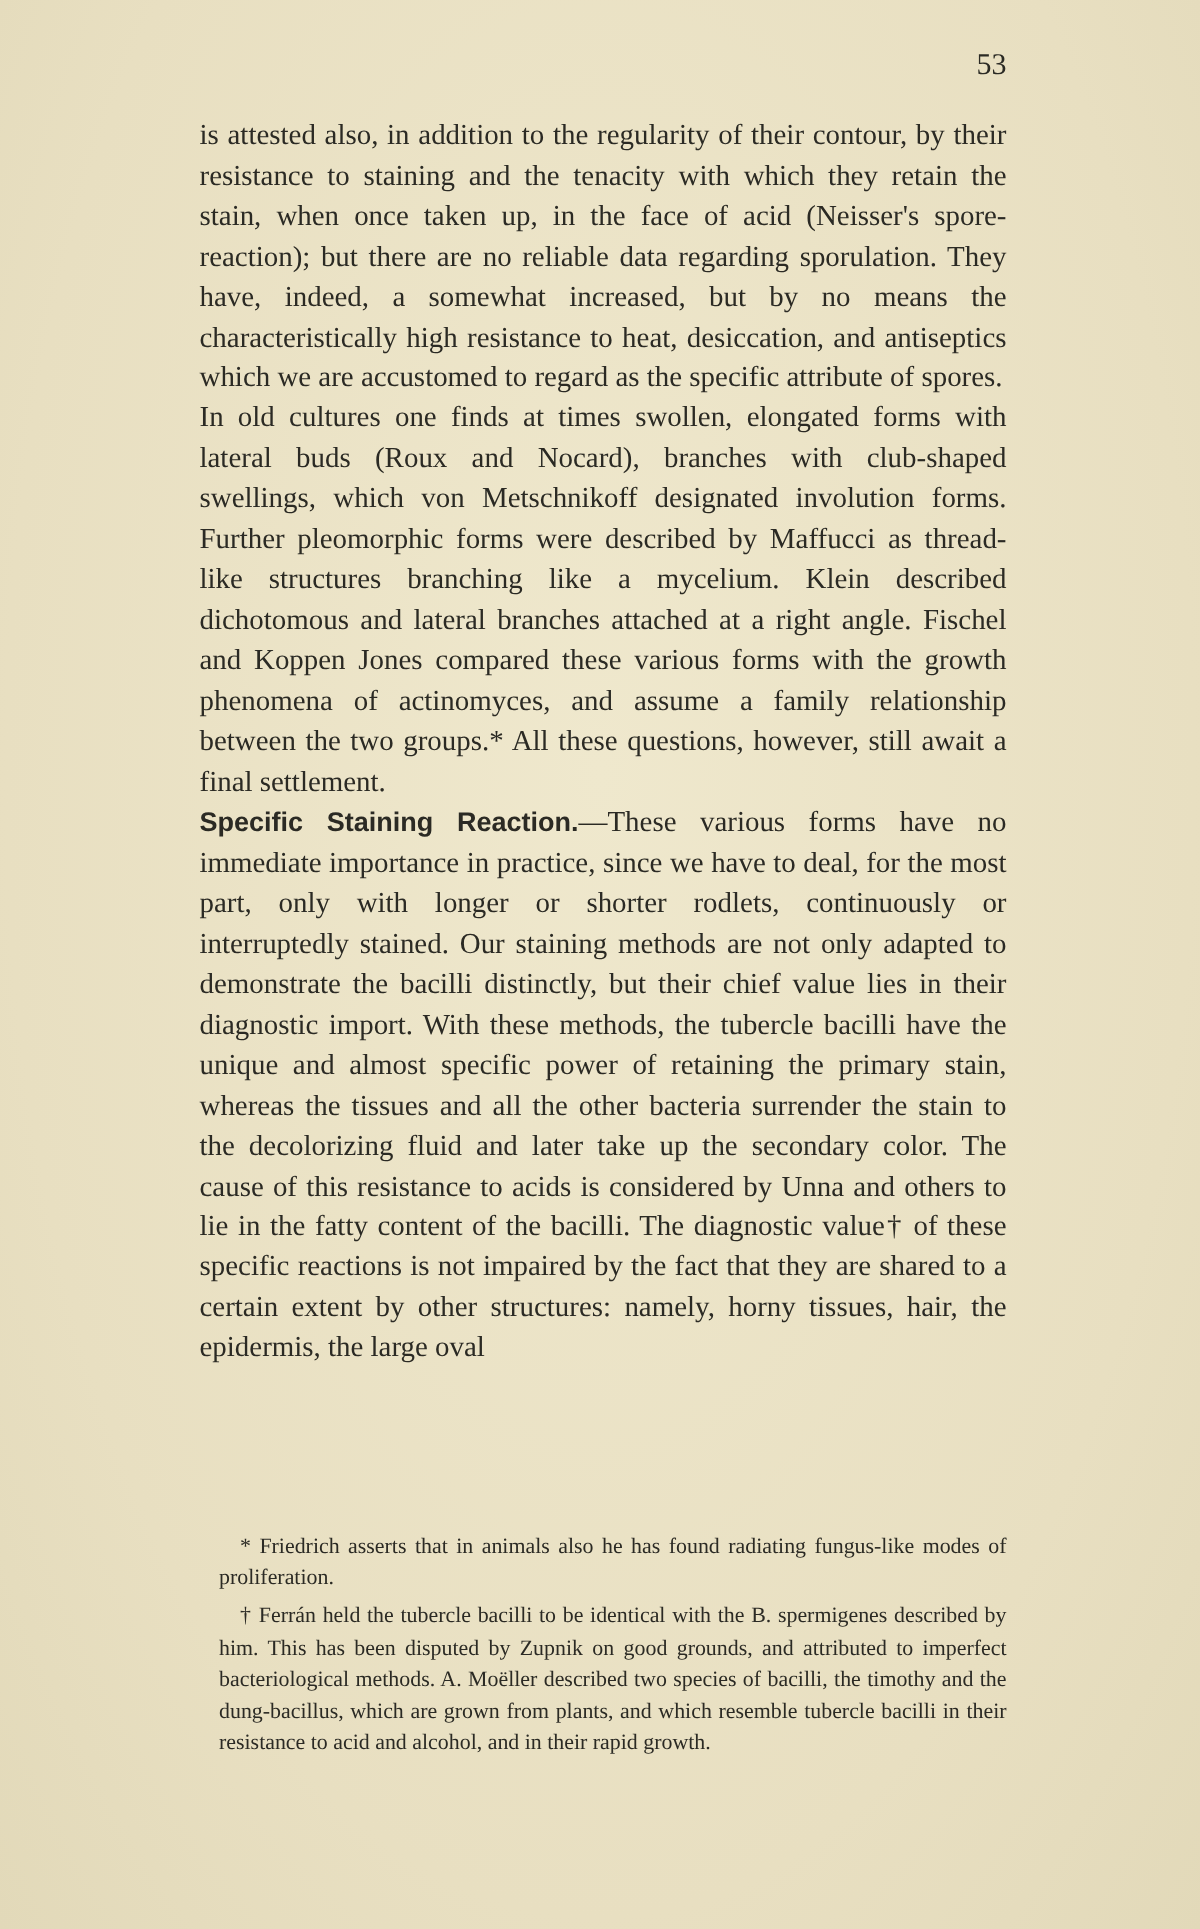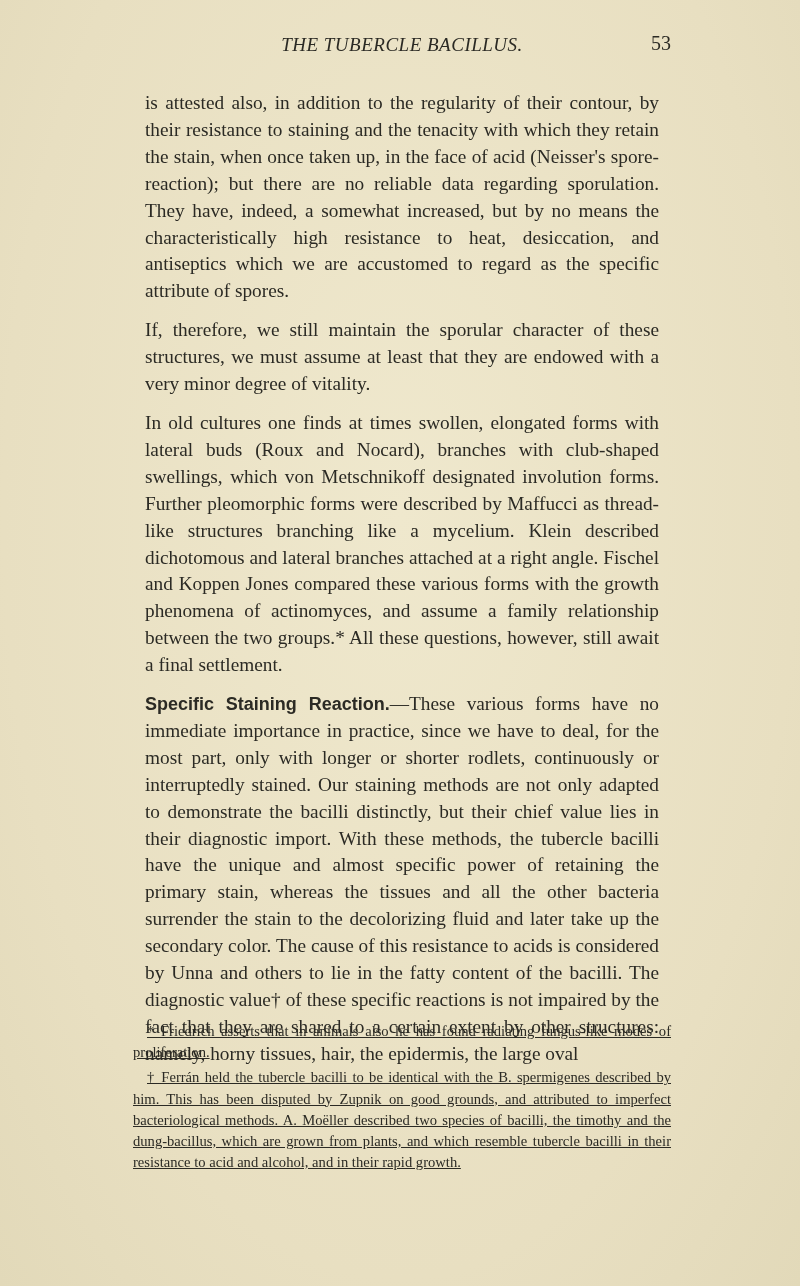--- a/index.html
+++ b/index.html
@@ -19,46 +19,44 @@
     position: absolute; left: 0; width: 538px; text-align: center;
     font-style: italic; font-size: 19px; letter-spacing: 0.5px; top: 2px;
   }
   .page-number {
     position: absolute; right: 0; top: 0; font-size: 20px;
   }
   .body-text {
     position: absolute; top: 78px; left: 0; width: 538px;
     font-size: 19.3px; line-height: 26.9px; text-align: justify;
   }
-  .body-text p { margin: 12px; text-indent: 0; }
+  .body-text p { margin: 0; text-indent: 0; }
   .body-text p.indent { text-indent: 0; }
   .section-heading {
     text-align: center; font-family: "Liberation Sans", "DejaVu Sans", sans-serif;
     font-size: 15.5px; font-weight: bold; margin: 10px 0 2px 0; line-height: 24px;
     letter-spacing: 0.2px;
   }
   .run-in { font-family: Liberation Sans, sans-serif; font-weight: bold; font-size: 18px; }
   .footnotes {
     position: absolute; top: 1021px; left: 0; width: 538px;
     font-size: 14.6px; line-height: 21.2px; text-align: justify;
   }
-  .footnotes p { margin: 0 0 4px 0; text-indent: 14px; text-decoration: underline; }
+  .footnotes p { margin: 0 0 4px 13px; text-indent: 14px; }
 </style>
 </head>
 <body>
 
 <div class="page">
   <div class="running-head">
-    <div class="running-title">THE TUBERCLE BACILLUS.</div>
     <div class="page-number">53</div>
   </div>
 
   <div class="body-text">
     <p>is attested also, in addition to the regularity of their contour, by their resistance to staining and the tenacity with which they retain the stain, when once taken up, in the face of acid (Neisser's spore-reaction); but there are no reliable data regarding sporulation. They have, indeed, a somewhat increased, but by no means the characteristically high resistance to heat, desiccation, and antiseptics which we are accustomed to regard as the specific attribute of spores.</p>
-    <p class="indent" style="text-indent:0"><span style="display:inline-block;width:0"></span><span>If, therefore, we still maintain the sporular character of these structures, we must assume at least that they are endowed with a very minor degree of vitality.</span></p>
     <p>In old cultures one finds at times swollen, elongated forms with lateral buds (Roux and Nocard), branches with club-shaped swellings, which von Metschnikoff designated involution forms. Further pleomorphic forms were described by Maffucci as thread-like structures branching like a mycelium. Klein described dichotomous and lateral branches attached at a right angle. Fischel and Koppen Jones compared these various forms with the growth phenomena of actinomyces, and assume a family relationship between the two groups.* All these questions, however, still await a final settlement.</p>
     <p><span class="run-in">Specific Staining Reaction.</span><span>—These various forms have no immediate importance in practice, since we have to deal, for the most part, only with longer or shorter rodlets, continuously or interruptedly stained. Our staining methods are not only adapted to demonstrate the bacilli distinctly, but their chief value lies in their diagnostic import. With these methods, the tubercle bacilli have the unique and almost specific power of retaining the primary stain, whereas the tissues and all the other bacteria surrender the stain to the decolorizing fluid and later take up the secondary color. The cause of this resistance to acids is considered by Unna and others to lie in the fatty content of the bacilli. The diagnostic value</span><span>†</span><span> of these specific reactions is not impaired by the fact that they are shared to a certain extent by other structures: namely, horny tissues, hair, the epidermis, the large oval</span></p>
   </div>
 
   <div class="footnotes">
     <p>* Friedrich asserts that in animals also he has found radiating fungus-like modes of proliferation.</p>
     <p>† Ferrán held the tubercle bacilli to be identical with the B. spermigenes described by him. This has been disputed by Zupnik on good grounds, and attributed to imperfect bacteriological methods. A. Moëller described two species of bacilli, the timothy and the dung-bacillus, which are grown from plants, and which resemble tubercle bacilli in their resistance to acid and alcohol, and in their rapid growth.</p>
   </div>
 </div>
 

